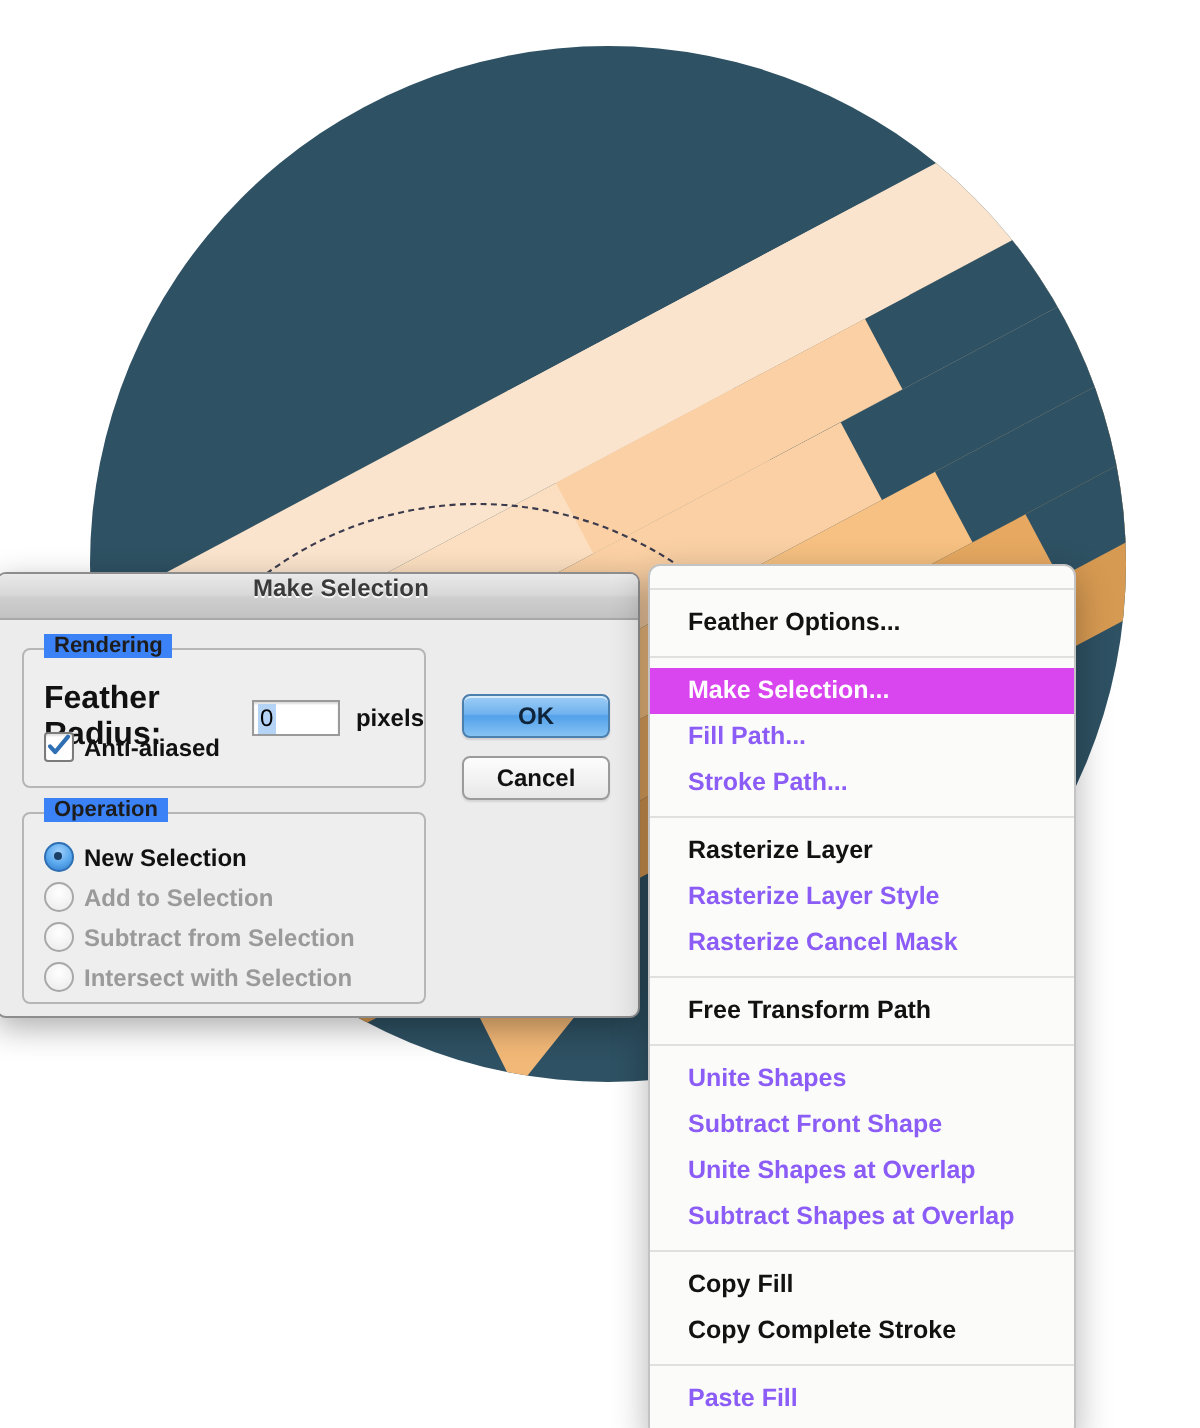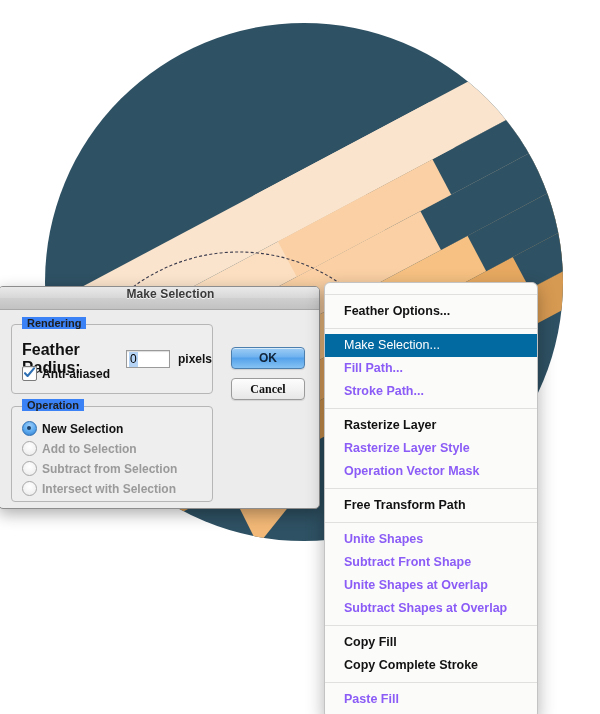--- a/index.html
+++ b/index.html
@@ -102,21 +102,20 @@
     left:232px;top:37px;
     background:linear-gradient(to bottom,#9ecdf5 0%,#6fb2ef 45%,#53a1ea 50%,#86c2f3 100%);
     border:1px solid #4d7fae;color:#10243a;
     box-shadow:inset 0 1px 0 rgba(255,255,255,.6),0 1px 1px rgba(0,0,0,.12);
   }
   #cancel-button{
     left:232px;top:68px;
     background:linear-gradient(to bottom,#fdfdfd 0%,#f3f3f3 50%,#e7e7e7 100%);
     border:1px solid #9b9b9b;color:#111;
     box-shadow:0 1px 1px rgba(0,0,0,.1);
-    font-family:Liberation Serif, serif;
   }
 
   
   #context-menu{
     position:absolute;left:324px;top:282px;width:212px;
     background:#fbfbfa;
     border:1px solid #c3c3c3;
     border-radius:6px;
     box-shadow:0 6px 18px rgba(0,0,0,.30);
     padding:6px 0 7px 0;
@@ -125,21 +124,21 @@
   .menu-item{
     height:23px;line-height:23px;
     padding:0 12px 0 19px;
     font-size:12.5px;
     white-space:nowrap;
     position:relative;
   }
   .menu-item.enabled{color:#121212;font-weight:bold;}
   .menu-item.disabled{color:#8b5cf6;font-weight:bold;}
   .menu-item.highlight{
-    background:#0369a1;color:#ffffff;font-weight:normal;
+    background:#d946ef;color:#ffffff;font-weight:bold;
   }
   .menu-sep{height:1px;background:#e0e0df;margin:5px 0 5px 0;}
 </style>
 </head>
 <body>
 
 <svg id="artwork" viewBox="0 0 600 714">
   <defs>
     <clipPath id="circleClip">
       <circle cx="304" cy="282" r="259"></circle>
@@ -238,21 +237,21 @@
 <div id="context-menu">
     <div class="menu-sep"></div>
     <div class="menu-item enabled">Feather Options...</div>
     <div class="menu-sep"></div>
     <div class="menu-item highlight">Make Selection...</div>
     <div class="menu-item disabled">Fill Path...</div>
     <div class="menu-item disabled">Stroke Path...</div>
     <div class="menu-sep"></div>
     <div class="menu-item enabled">Rasterize Layer</div>
     <div class="menu-item disabled">Rasterize Layer Style</div>
-    <div class="menu-item disabled">Operation Vector Mask</div>
+    <div class="menu-item disabled">Rasterize Cancel Mask</div>
     <div class="menu-sep"></div>
     <div class="menu-item enabled">Free Transform Path</div>
     <div class="menu-sep"></div>
     <div class="menu-item disabled">Unite Shapes</div>
     <div class="menu-item disabled">Subtract Front Shape</div>
     <div class="menu-item disabled">Unite Shapes at Overlap</div>
     <div class="menu-item disabled">Subtract Shapes at Overlap</div>
     <div class="menu-sep"></div>
     <div class="menu-item enabled">Copy Fill</div>
     <div class="menu-item enabled">Copy Complete Stroke</div>

